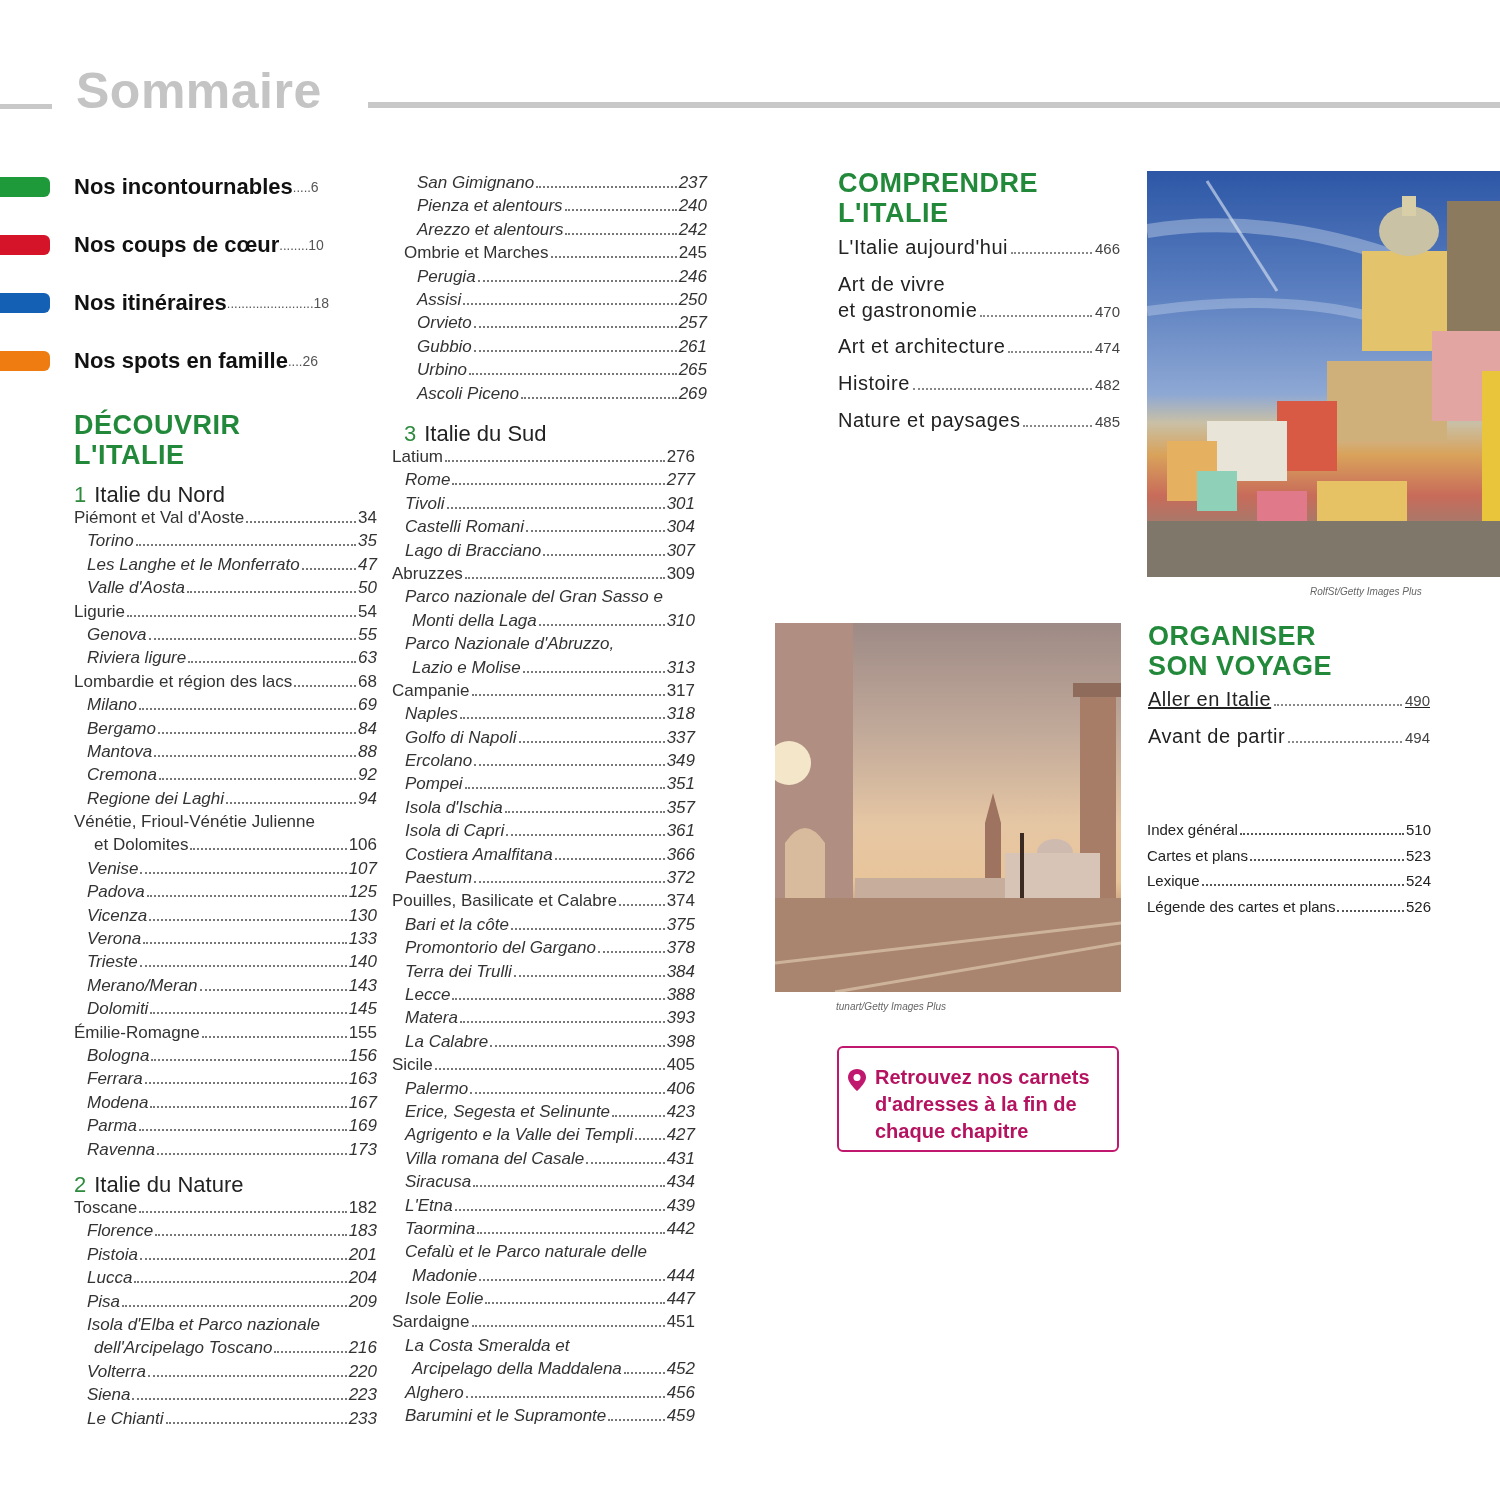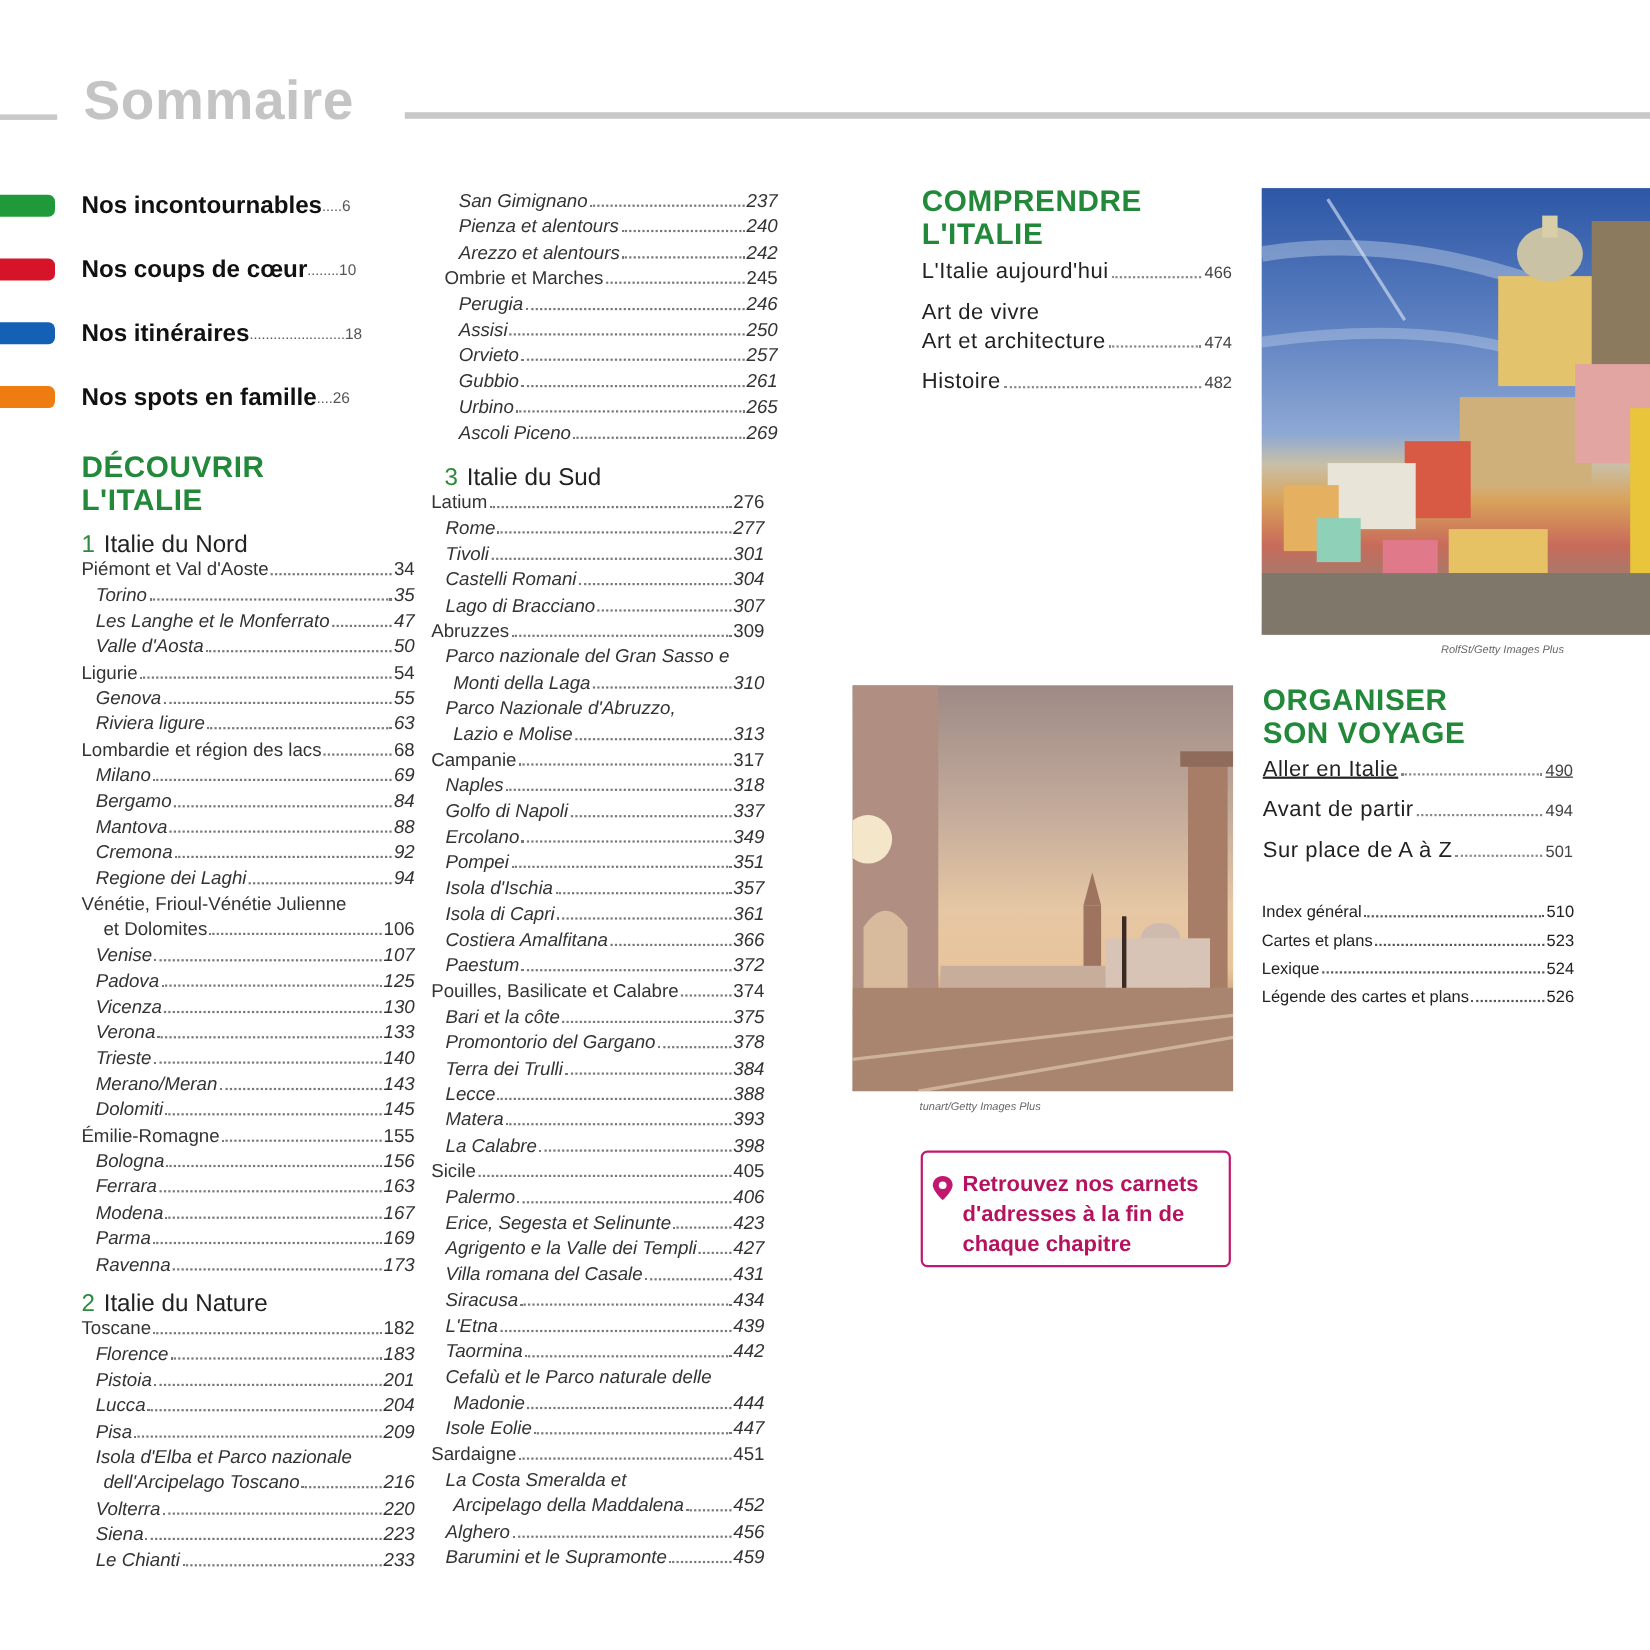--- a/index.html
+++ b/index.html
@@ -564,29 +564,39 @@
 </div>
 <div class="abs" style="left:838px; top:236px; width:282px;">
   <div class="big-row" style="height:37px;">
       <span>L'Italie aujourd'hui</span>
       <span class="dots"></span>
       <span class="pg">466</span>
     </div>
   <div class="big-row" style="height:26px;">
       <span>Art de vivre</span>
     </div>
+  <div class="big-row" style="height:36px;">
+      <span>et gastronomie</span>
+      <span class="dots"></span>
+      <span class="pg">470</span>
+    </div>
   <div class="big-row" style="height:37px;">
       <span>Art et architecture</span>
       <span class="dots"></span>
       <span class="pg">474</span>
     </div>
   <div class="big-row" style="height:37px;">
       <span>Histoire</span>
       <span class="dots"></span>
       <span class="pg">482</span>
+    </div>
+  <div class="big-row" style="height:37px;">
+      <span>Nature et paysages</span>
+      <span class="dots"></span>
+      <span class="pg">485</span>
     </div>
 </div>
 
 <div class="abs photo photo-procida">
   <svg width="353" height="406" viewBox="0 0 353 406">
     <path d="M60 10 L130 120" stroke="#dfe8f5" stroke-width="3" opacity="0.6"></path>
     <path d="M0 60 Q120 40 260 90" stroke="#e6edf7" stroke-width="14" fill="none" opacity="0.35"></path>
     <path d="M0 140 Q140 120 240 150" stroke="#e6edf7" stroke-width="10" fill="none" opacity="0.3"></path>
     <rect x="215" y="80" width="90" height="100" fill="#e3c36c"></rect>
     <ellipse cx="262" cy="60" rx="30" ry="25" fill="#c9c2a4"></ellipse>
@@ -614,25 +624,20 @@
   <div class="big-row" style="height:37px;text-decoration:underline;">
       <span>Aller en Italie</span>
       <span class="dots"></span>
       <span class="pg">490</span>
     </div>
   <div class="big-row" style="height:37px;">
       <span>Avant de partir</span>
       <span class="dots"></span>
       <span class="pg">494</span>
     </div>
-  <div class="big-row" style="height:37px;">
-      <span>Sur place de A à Z</span>
-      <span class="dots"></span>
-      <span class="pg">501</span>
-    </div>
 </div>
 
 <div class="abs" style="left:1147px; top:821px; width:284px;">
   <div class="small-row">
       <span>Index général</span>
       <span class="dots"></span>
       <span>510</span>
     </div>
   <div class="small-row">
       <span>Cartes et plans</span>

